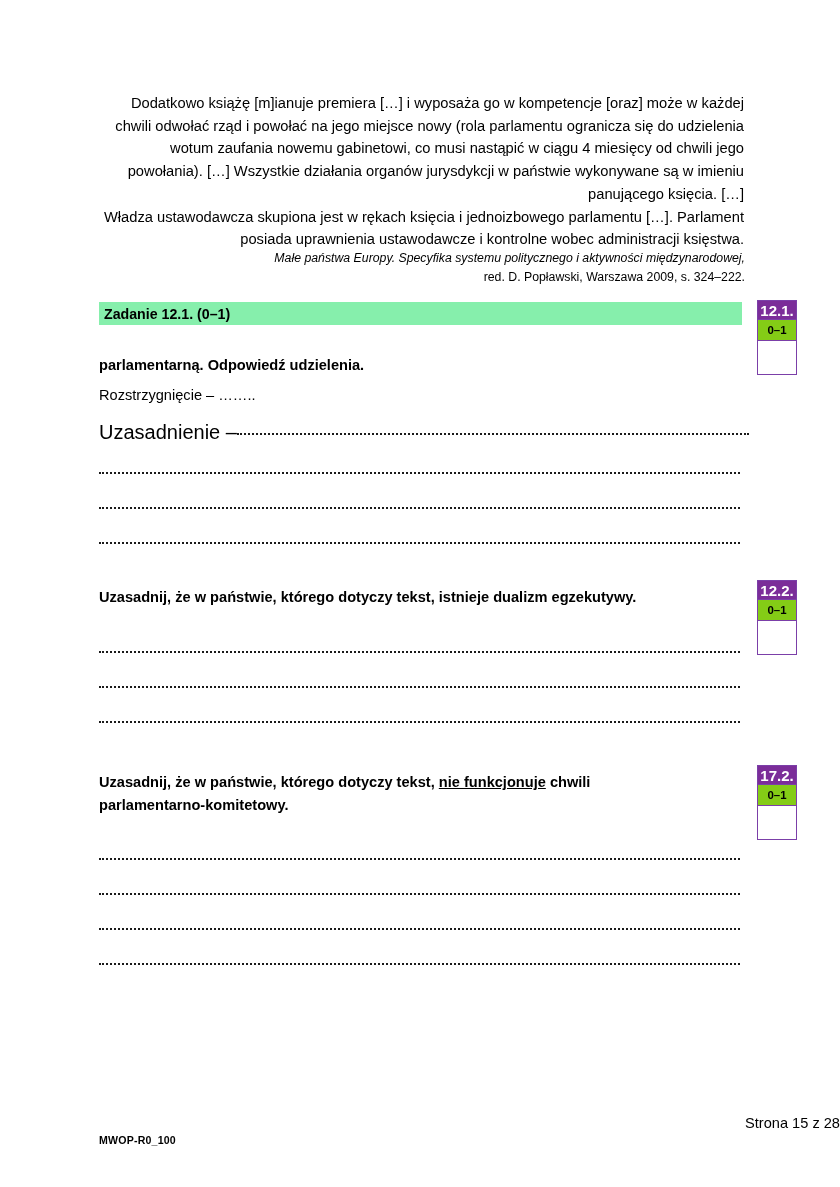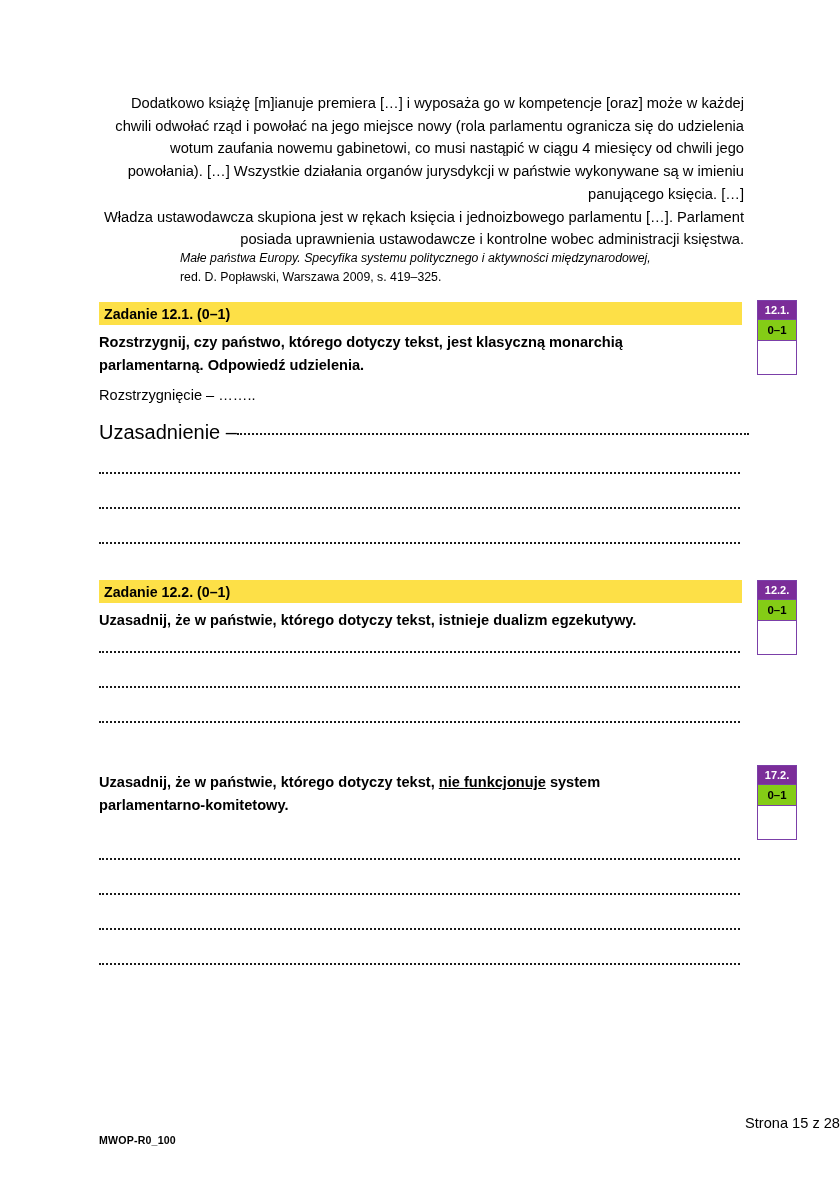--- a/index.html
+++ b/index.html
@@ -40,37 +40,37 @@
   }
 
   
   .citation {
     position: absolute;
     left: 180px;
     top: 249px;
     width: 565px;
     font-size: 12.3px;
     line-height: 18.6px;
-    text-align: left;
+    text-align: right;
   }
   .citation .cit-title {
     font-style: italic;
   }
   .citation .cit-ref {
     font-style: normal;
   }
 
   
   .task {
     position: absolute;
     left: 99px;
     width: 643px;
   }
   .task-bar {
-    background: #fde047;
+    background: #86efac;
     font-weight: bold;
     font-size: 14.2px;
     line-height: 20px;
     padding: 2px 0 3px 5px;
     box-sizing: border-box;
     height: 23px;
   }
   .task-prompt {
     font-weight: bold;
     font-size: 14.6px;
@@ -121,21 +121,21 @@
     background: #ffffff;
   }
   .score-cell {
     text-align: center;
     font-weight: bold;
     box-sizing: border-box;
   }
   .score-id {
     background: #7b2d99;
     color: #ffffff;
-    font-size: 11px;
+    font-size: 15px;
     line-height: 19px;
     height: 19px;
     border-bottom: 1.5px solid #7b3fa8;
   }
   .score-range {
     background: #84cc16;
     color: #000000;
     font-size: 11.4px;
     line-height: 21px;
     height: 21px;
@@ -171,66 +171,65 @@
 
 <div class="page">
 
   <div class="stimulus">
     <p>Dodatkowo książę [m]ianuje premiera […] i wyposaża go w kompetencje [oraz] może w każdej chwili odwołać rząd i powołać na jego miejsce nowy (rola parlamentu ogranicza się do udzielenia wotum zaufania nowemu gabinetowi, co musi nastąpić w ciągu 4 miesięcy od chwili jego powołania). […] Wszystkie działania organów jurysdykcji w państwie wykonywane są w imieniu panującego księcia. […]</p>
     <p>Władza ustawodawcza skupiona jest w rękach księcia i jednoizbowego parlamentu […]. Parlament posiada uprawnienia ustawodawcze i kontrolne wobec administracji księstwa.</p>
   </div>
 
   <div class="citation">
     <div class="cit-title">Małe państwa Europy. Specyfika systemu politycznego i aktywności międzynarodowej,</div>
-    <div class="cit-ref">red. D. Popławski, Warszawa 2009, s. 419–325.</div>
+    <div class="cit-ref">red. D. Popławski, Warszawa 2009, s. 324–222.</div>
   </div>
 
   <div class="task" style="top:302px;">
     <div class="task-bar">Zadanie 12.1. (0–1)</div>
     <div class="task-prompt">
-      <span>Rozstrzygnij, czy państwo, którego dotyczy tekst, jest klasyczną monarchią</span><br>
+      <br>
       <span>parlamentarną. Odpowiedź udzielenia.</span>
     </div>
   </div>
 
   <div class="lead-line" style="top:384px;">Rozstrzygnięcie – ……..</div>
 
   <div class="label-dotline" style="left:99px; top:422px;">
     <span>Uzasadnienie –</span><span class="dots-inline" style="width:512px;"></span>
   </div>
   <div class="dotline" style="top:470px;"></div>
   <div class="dotline" style="top:505px;"></div>
   <div class="dotline" style="top:540px;"></div>
 
   <div class="score-box" style="top:300px;">
     <div class="score-cell score-id">12.1.</div>
     <div class="score-cell score-range">0–1</div>
     <div class="score-cell score-blank"></div>
   </div>
 
   <div class="task" style="top:580px;">
-    <div class="task-bar">Zadanie 12.2. (0–1)</div>
     <div class="task-prompt">
       <span>Uzasadnij, że w państwie, którego dotyczy tekst, istnieje dualizm egzekutywy.</span>
     </div>
   </div>
 
   <div class="dotline" style="top:649px;"></div>
   <div class="dotline" style="top:684px;"></div>
   <div class="dotline" style="top:719px;"></div>
 
   <div class="score-box" style="top:580px;">
     <div class="score-cell score-id">12.2.</div>
     <div class="score-cell score-range">0–1</div>
     <div class="score-cell score-blank"></div>
   </div>
 
   <div class="task" style="top:765px;">
     <div class="task-prompt">
-      <span>Uzasadnij, że w państwie, którego dotyczy tekst, </span><span class="u">nie funkcjonuje</span><span> system</span><br>
+      <span>Uzasadnij, że w państwie, którego dotyczy tekst, </span><span class="u">nie funkcjonuje</span><span> chwili</span><br>
       <span>parlamentarno-komitetowy.</span>
     </div>
   </div>
 
   <div class="dotline" style="top:856px;"></div>
   <div class="dotline" style="top:891px;"></div>
   <div class="dotline" style="top:926px;"></div>
   <div class="dotline" style="top:961px;"></div>
 
   <div class="score-box" style="top:765px;">

